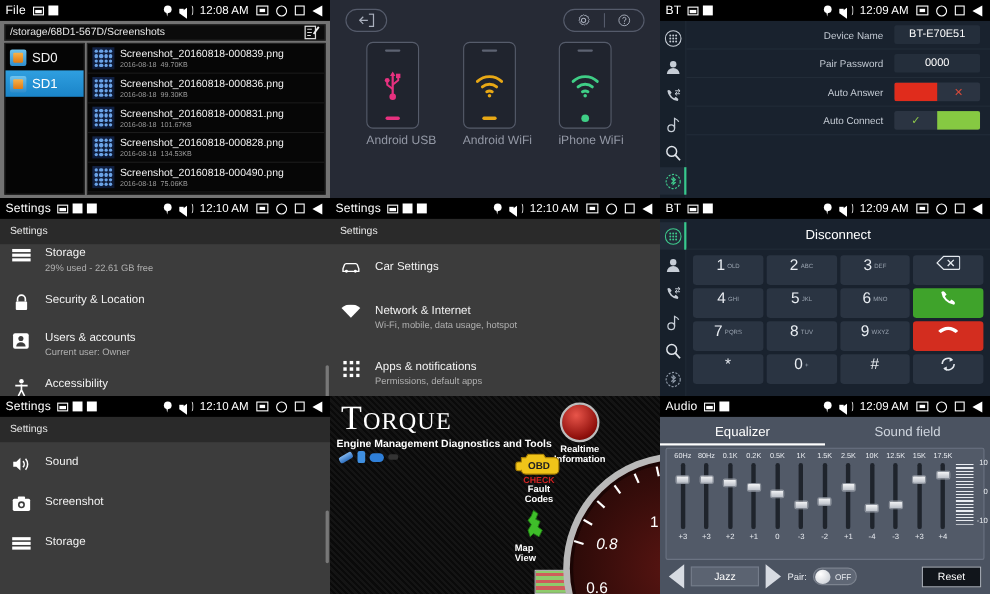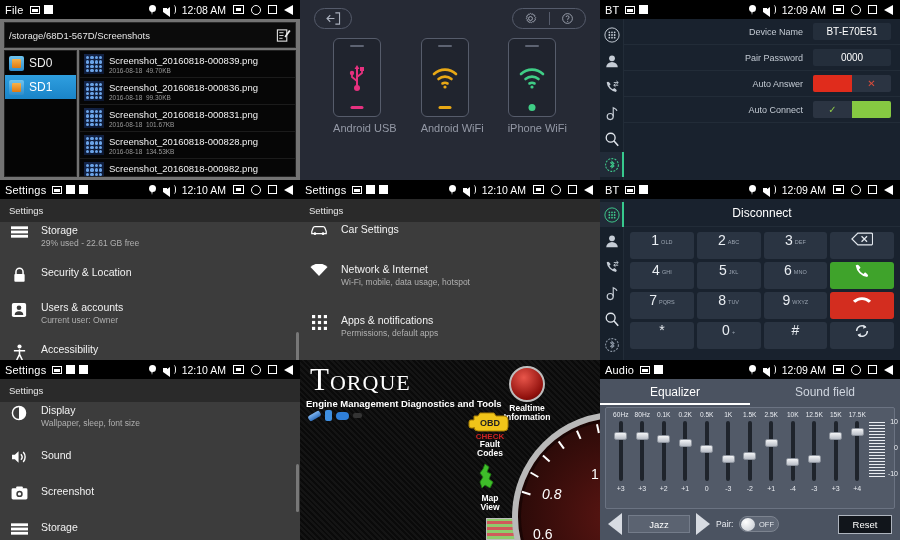--- a/index.html
+++ b/index.html
@@ -63,21 +63,21 @@
   .ic-scr { width: 11px; height: 9px; border: 1.3px solid #fff; position: relative; }
   .ic-scr::after{ content:""; position:absolute; left:2px; top:2px; width:5px; height:3px; background:#fff;}
   .ic-circ { width: 10px; height: 10px; border: 1.5px solid #fff; border-radius: 50%; }
   .ic-sq { width: 9px; height: 9px; border: 1.5px solid #fff; }
   .ic-back { width: 0; height: 0;
     border-top: 5.5px solid transparent; border-bottom: 5.5px solid transparent; border-right: 9px solid #fff; }
 
   
   .fm { background: #737373; height: 100%; display: flex; flex-direction: column; }
   .fm-path {
-    margin: 3px 4px 2px 4px; height: 26px;
+    margin: 3px 4px 2px 4px; height: 15px;
     background: #0b0b0b; border: 1px solid #2a2a2a;
     display: flex; align-items: center; padding: 0 4px;
     color: #e6e6e6; font-size: 9.5px;
   }
   .fm-edit { margin-left:auto; width:15px; height:15px; position:relative; }
   .fm-edit svg { display:block; }
   .fm-body { flex: 1; display: flex; gap: 2px; padding: 0 4px 3px 4px; min-height:0; }
   .fm-side { width: 73px; background: #050505; border: 1px solid #222; }
   .fm-drv {
     height: 24px; display: flex; align-items: center; gap: 5px; padding-left: 4px;
@@ -193,21 +193,21 @@
       background:radial-gradient(circle at 40% 30%, #e8554a, #8e0f0b 70%, #4a0604);
       border:2px solid #bdbdbd; }
   .tq-rt { position:absolute; left:196px; top:44px; width:62px; text-align:center;
       color:#fff; font-size:8.5px; font-weight:bold; line-height:1.05; }
   .tq-obd { position:absolute; left:168px; top:52px; width:44px; height:22px; }
   .tq-check { position:absolute; left:168px; top:72px; width:44px; text-align:center;
       color:#cf2222; font-size:8px; font-weight:bold; }
   .tq-fault { position:absolute; left:168px; top:80px; width:44px; text-align:center;
       color:#fff; font-size:8.5px; font-weight:bold; line-height:1.05; }
   .tq-map { position:absolute; left:168px; top:103px; width:44px; text-align:center; }
-  .tq-maplbl { position:absolute; left:168px; top:134px; width:44px; text-align:center;
+  .tq-maplbl { position:absolute; left:168px; top:134px; width:44px; 
       color:#fff; font-size:8.5px; font-weight:bold; line-height:1.05; }
   .tq-table { position:absolute; left:186px; top:158px; width:40px; height:22px;
       background:repeating-linear-gradient(0deg,#8ecb6c 0 3px,#cf5b5b 3px 6px);
       border:1px solid #bbb; }
   .tq-big {
     position:absolute; left:212px; top:52px; width:210px; height:210px; border-radius:50%;
     background: radial-gradient(circle at 50% 50%, #5a1512 0%, #2b0a08 72%, #200605 100%);
     border: 6px solid #b9b9b9;
     box-shadow: inset 0 0 0 3px #1b0504;
   }
@@ -417,21 +417,21 @@
                 <span></span>
                 <span></span>
                 <span></span>
                 <span></span>
                 <span></span>
                 <span></span>
                 <span></span>
                 <span></span>
               </span>
             <span class="fm-meta">
-              <div class="fm-name">Screenshot_20160818-000982.png</div>
+              <div class="fm-name">Screenshot_20160818-000490.png</div>
               <div class="fm-sub"><span>2016-08-18</span>&nbsp;&nbsp;<span>75.06KB</span></div>
             </span>
           </div>
         </div>
       </div>
     </div>
   </div>
 
   <div class="cell">
     <div class="conn">
@@ -696,21 +696,21 @@
             </span>
           <span class="sb-time">12:10 AM</span>
           <span class="ic-scr"></span>
           <span class="ic-circ"></span>
           <span class="ic-sq"></span>
           <span class="ic-back"></span>
         </span>
       </div>
       <div class="set-head">Settings</div>
       <div class="set-list">
-        <div class="set-item" style="padding-top:1px">
+        <div class="set-item" style="padding-top:14px">
           <span class="set-ic">
             <svg width="18" height="12" viewBox="0 0 20 13">
                 <path d="M2 8 L3.5 4 a2 2 0 0 1 1.8 -1.2 h9.4 a2 2 0 0 1 1.8 1.2 L18 8 V10.6 H2 Z" fill="none" stroke="#fff" stroke-width="1.4"></path>
                 <circle cx="5.5" cy="10.6" r="1.5" fill="#fff"></circle>
                 <circle cx="14.5" cy="10.6" r="1.5" fill="#fff"></circle>
               </svg>
           </span>
           <span>
             <div class="set-t">Car Settings</div>
           </span>
@@ -921,32 +921,20 @@
             </span>
           <span class="sb-time">12:10 AM</span>
           <span class="ic-scr"></span>
           <span class="ic-circ"></span>
           <span class="ic-sq"></span>
           <span class="ic-back"></span>
         </span>
       </div>
       <div class="set-head">Settings</div>
       <div class="set-list">
-        <div class="set-item" style="padding-top:2px">
-          <span class="set-ic">
-            <svg width="16" height="16" viewBox="0 0 18 18">
-                <circle cx="9" cy="9" r="7.4" fill="none" stroke="#fff" stroke-width="1.6"></circle>
-                <path d="M9 1.6 a7.4 7.4 0 0 1 0 14.8 Z" fill="#fff"></path>
-              </svg>
-          </span>
-          <span>
-            <div class="set-t">Display</div>
-            <div class="set-s">Wallpaper, sleep, font size</div>
-          </span>
-        </div>
         <div class="set-item" style="padding-top:12px">
           <span class="set-ic">
             <svg width="17" height="14" viewBox="0 0 18 15">
                 <path d="M1 5 H4 L8 1.3 V13.7 L4 10 H1 Z" fill="#fff"></path>
                 <path d="M10.5 4.5 a4.4 4.4 0 0 1 0 6" fill="none" stroke="#fff" stroke-width="1.5"></path>
                 <path d="M13 2.2 a8 8 0 0 1 0 10.6" fill="none" stroke="#fff" stroke-width="1.5"></path>
               </svg>
           </span>
           <span>
             <div class="set-t">Sound</div>

